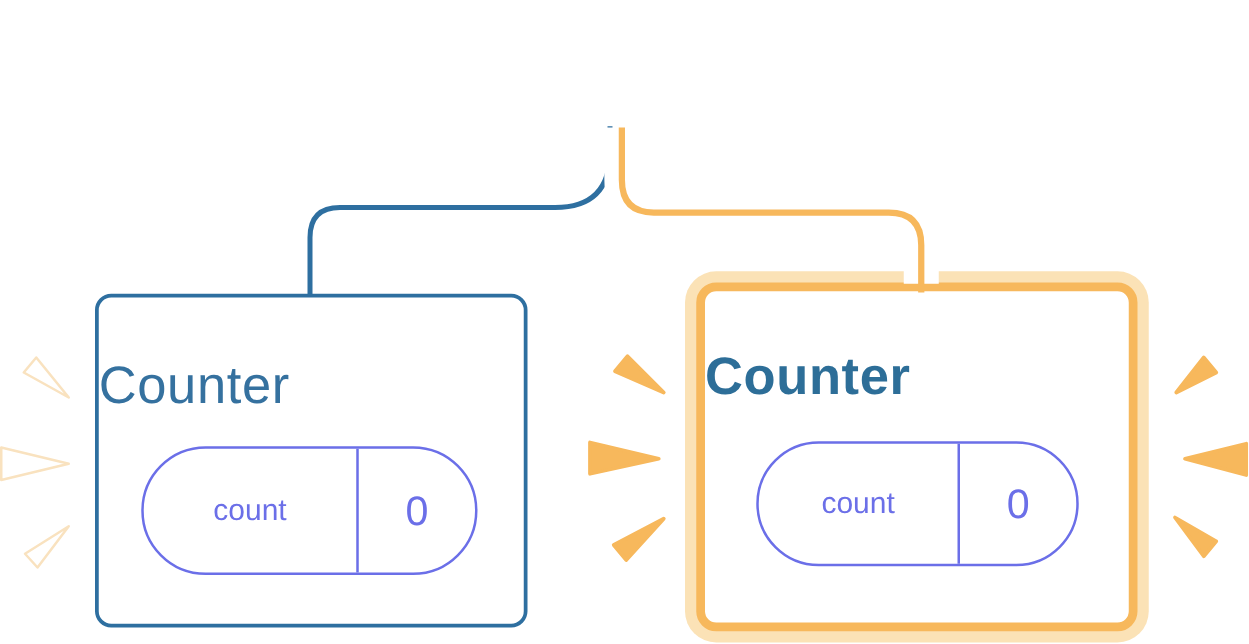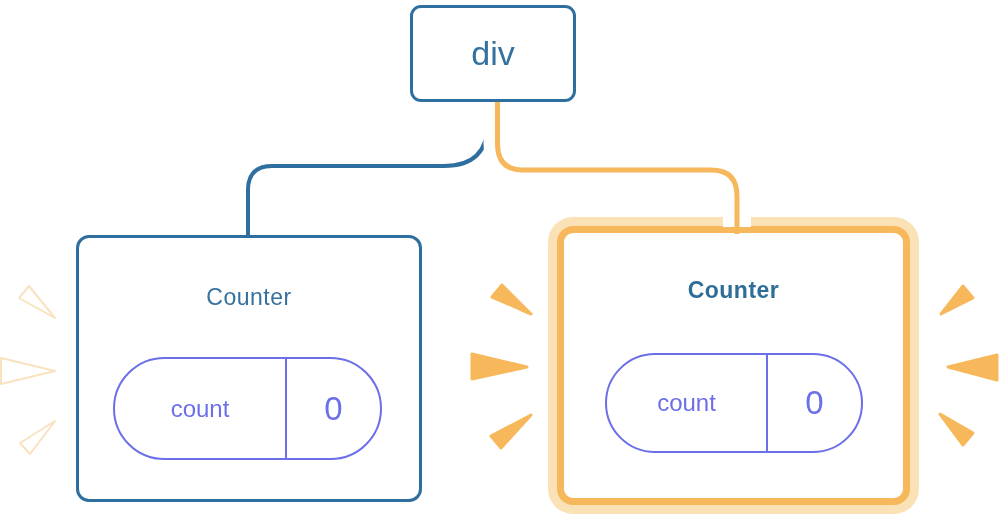--- a/index.html
+++ b/index.html
@@ -79,22 +79,21 @@
   #right-card {
     left: 557px; top: 226px;
     width: 353px; height: 279px;
     border: 7px solid var(--orange, #F7B85C);
     box-shadow: 0 0 0 9px var(--orange-light, #FBE2B6);
     border-radius: 16px;
   }
   .card-title {
     position: absolute;
     left: 0; right: 0;
-    text-align: center;
-    font-size: 23px;
+    font-size: 42px;
     letter-spacing: 0.5px;
   }
   #left-card .card-title {
     top: 46px;
     font-weight: 500;
     color: var(--blue-text, #35719F);
   }
   #right-card .card-title {
     top: 44px;
     font-weight: 700;
@@ -137,23 +136,20 @@
 </style>
 </head>
 <body>
 
 <div id="canvas">
 
   <svg class="layer layer-under" viewBox="0 0 999 515">
     <path class="blue-line" d="M 488 101 V 122 Q 488 166 444 166 H 272 Q 248 166 248 190 V 237"></path>
   </svg>
 
-  <div class="node" id="root-node">
-    <span>div</span>
-  </div>
 
   <div class="node" id="left-card">
     <div class="card-title">Counter</div>
     <div class="state-pill">
       <div class="state-key">count</div>
       <div class="state-value">0</div>
     </div>
   </div>
 
   <div class="node" id="right-card">

